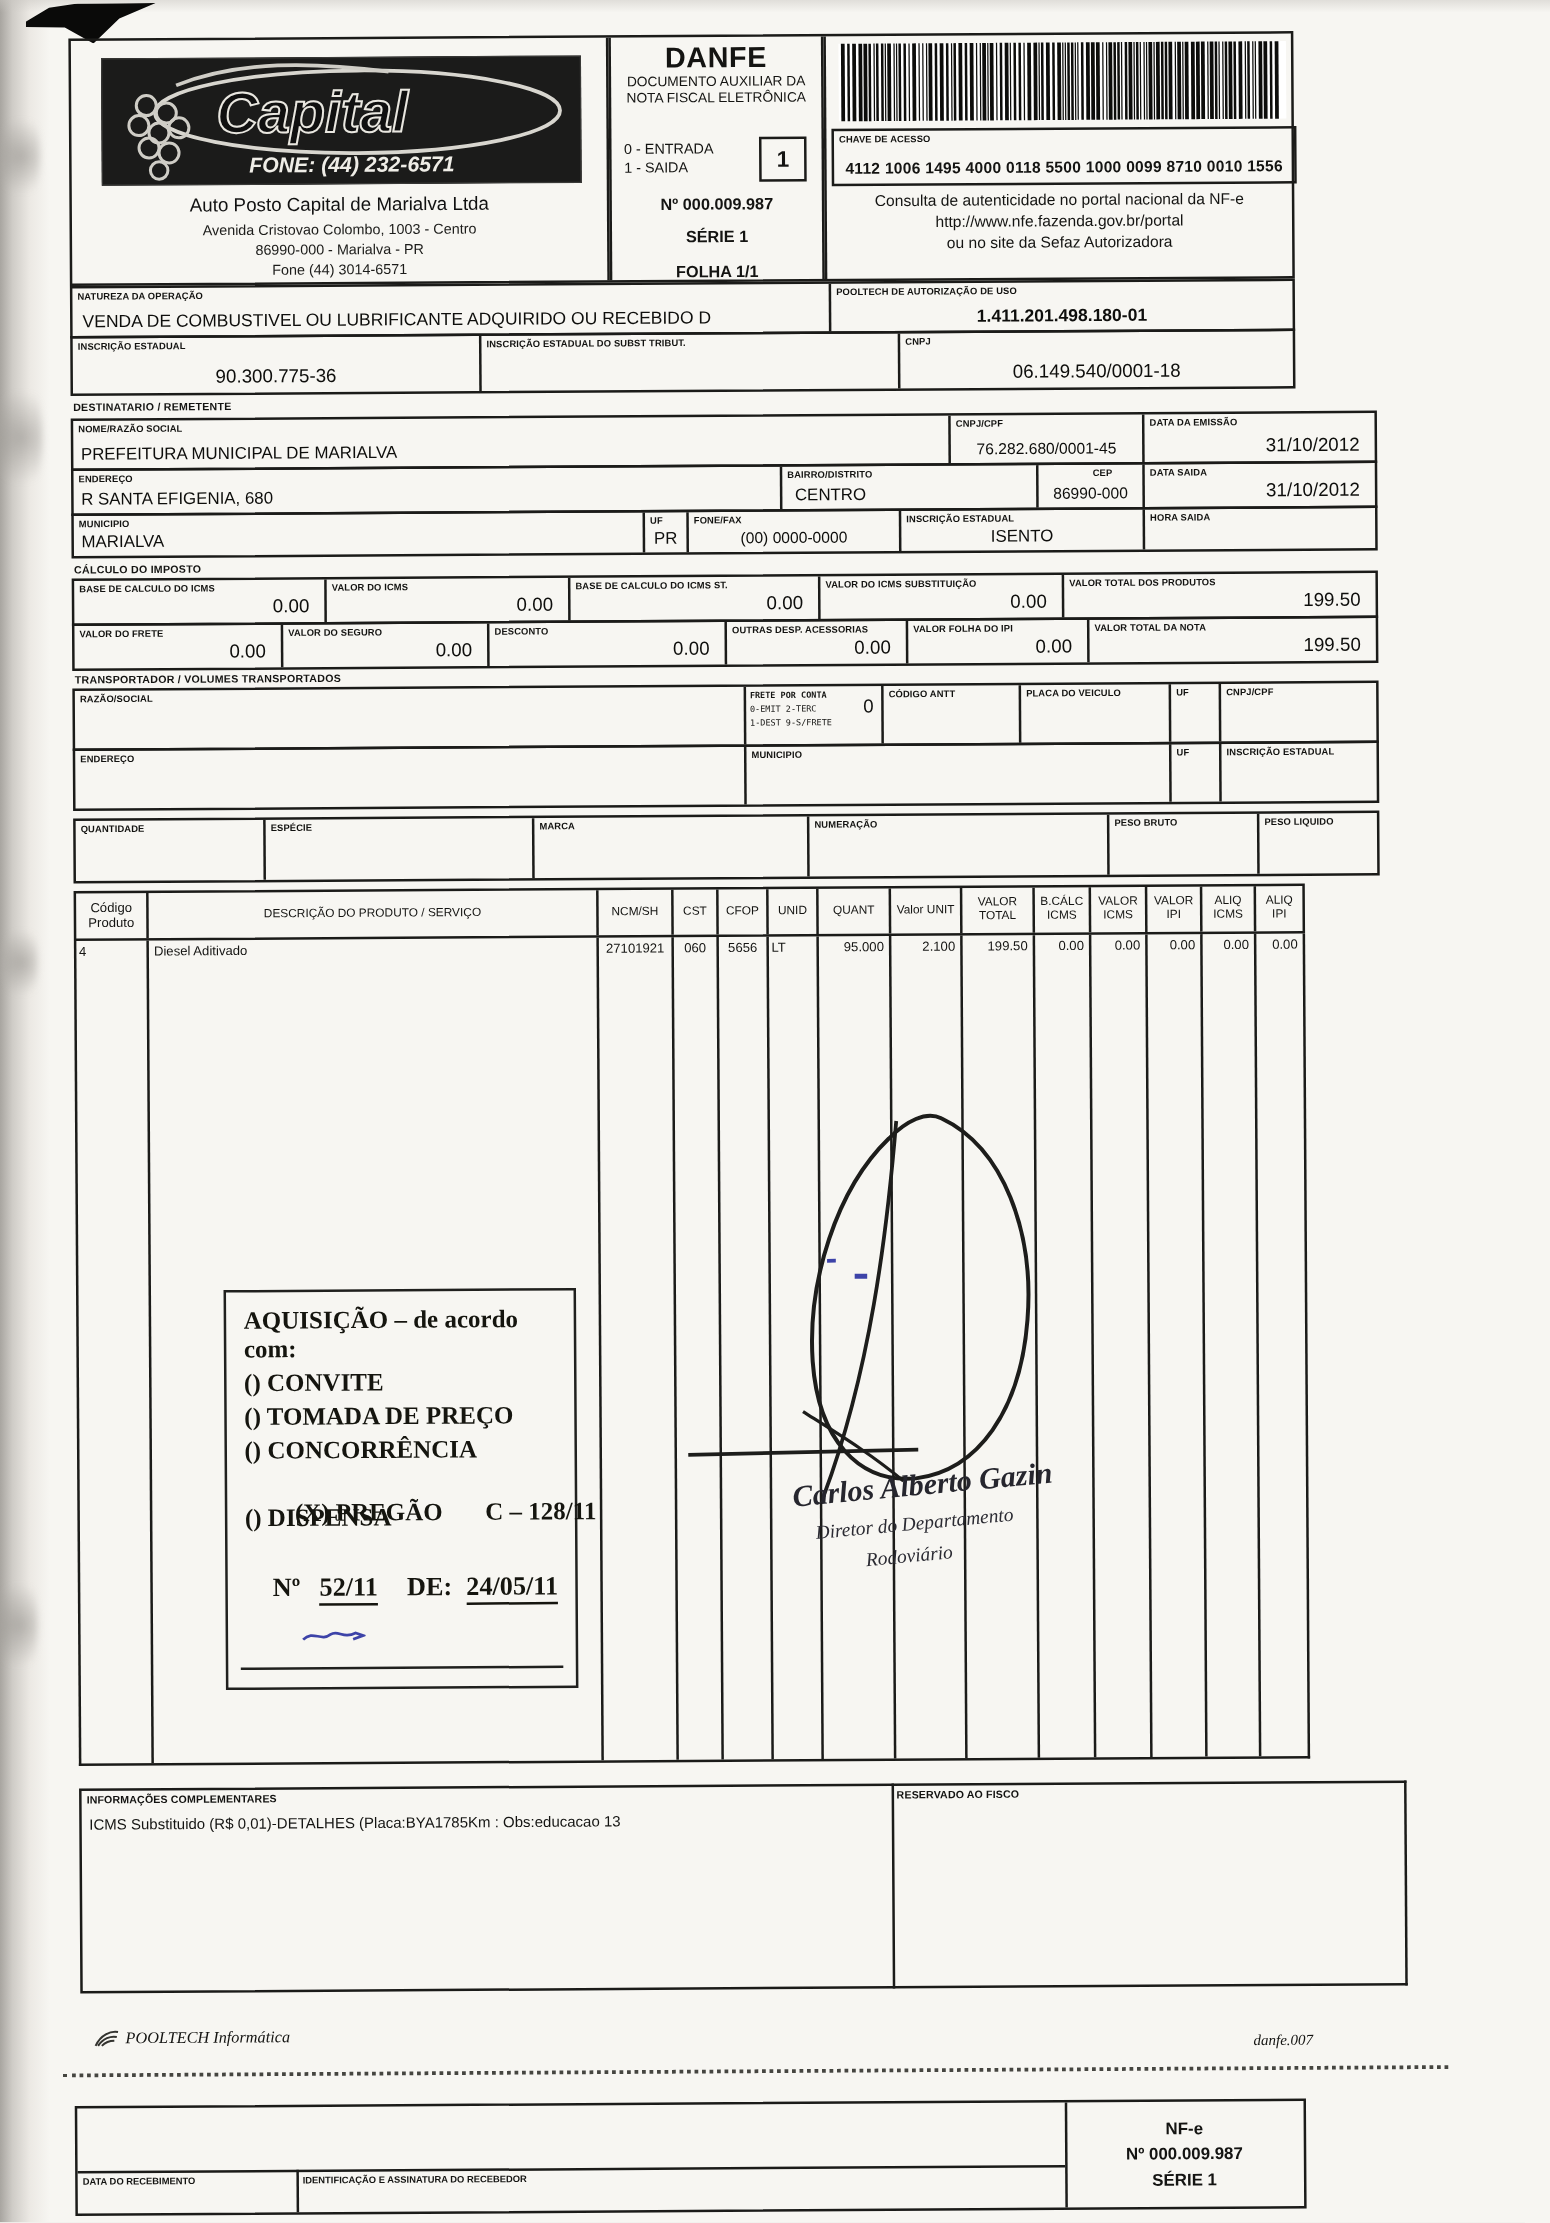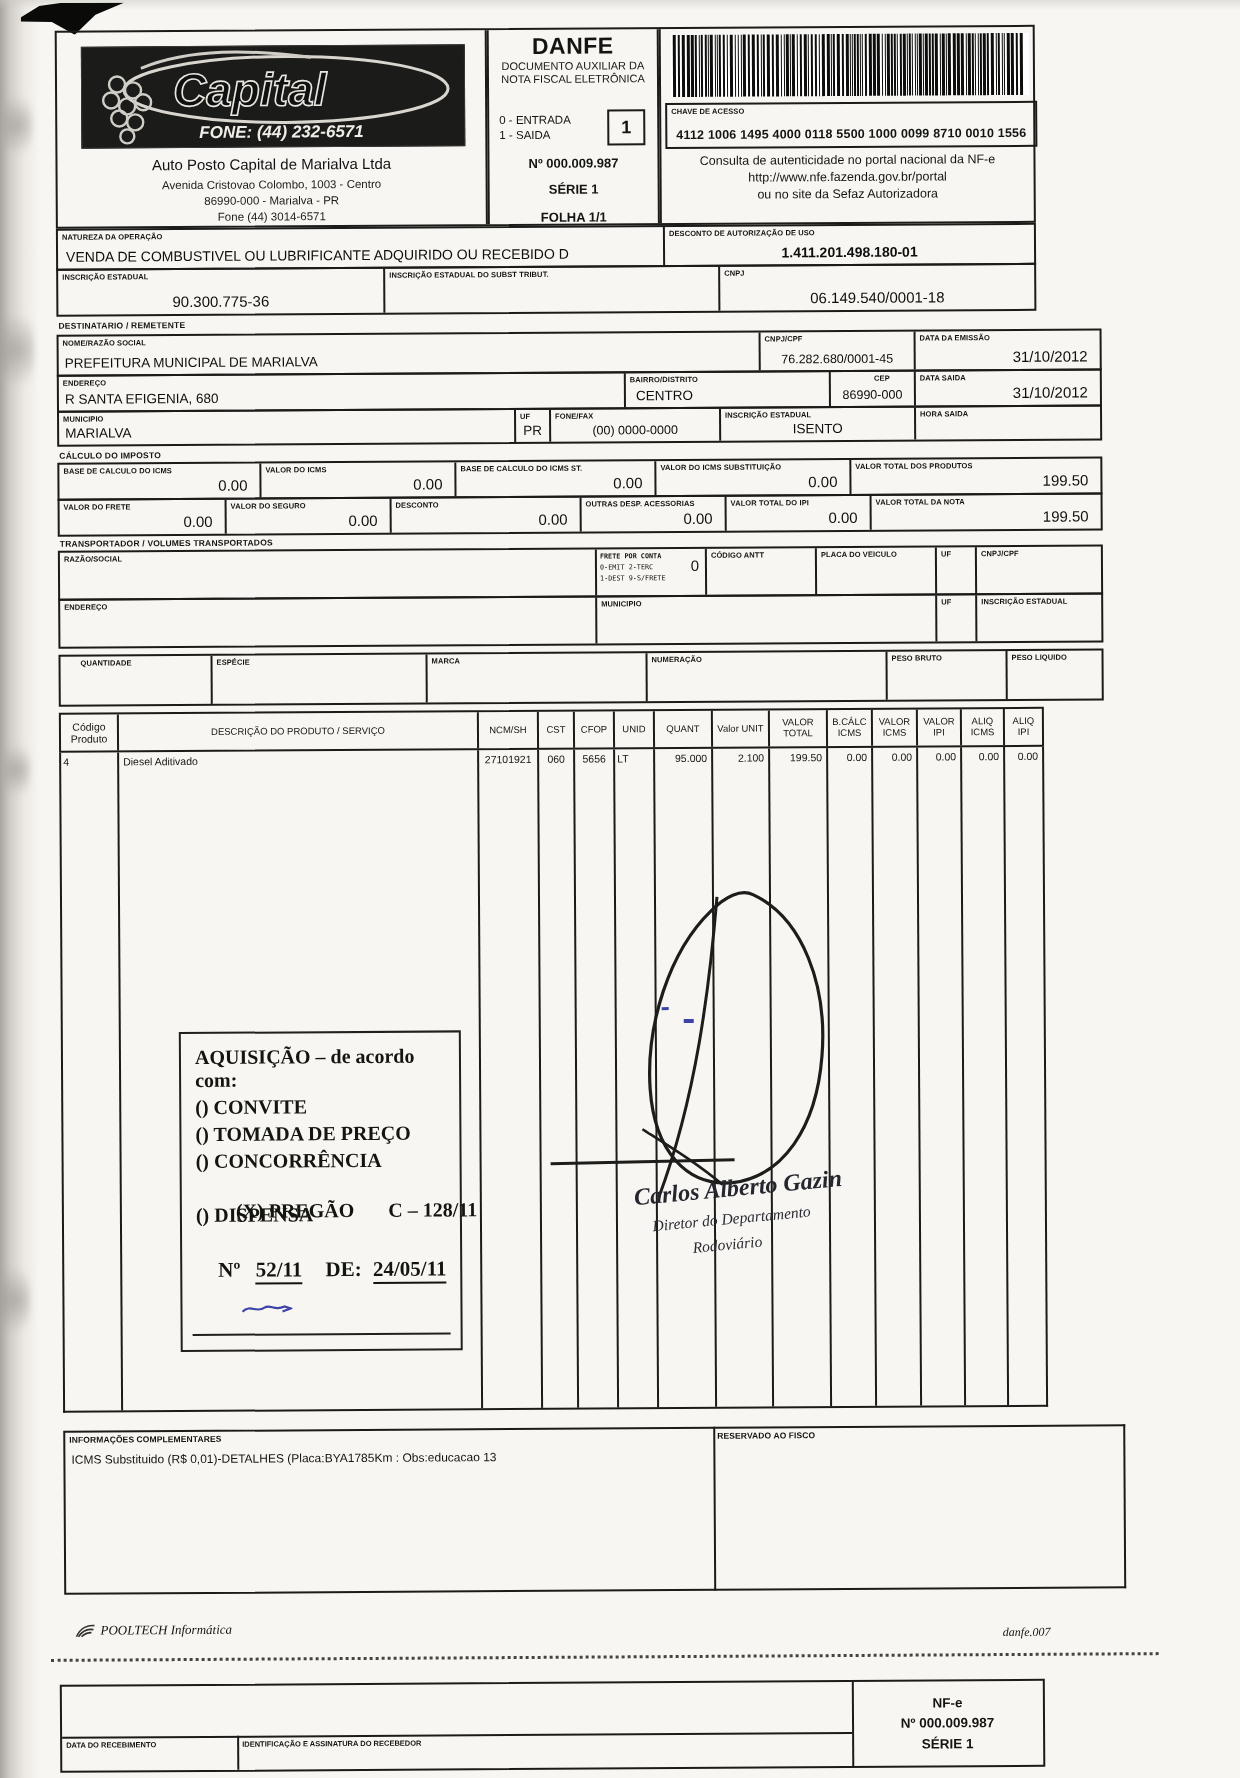--- a/index.html
+++ b/index.html
@@ -237,21 +237,21 @@
         <div class="consulta" style="top:158px;">ou no site da Sefaz Autorizadora</div>
       </div>
     </div>
 
     <div class="row" style="left:60px;top:226px;width:980px;height:42px;">
       <div class="cell first" style="left:0;width:605px;">
         <div class="lbl">NATUREZA DA OPERAÇÃO</div>
         <div class="vc" style="padding-left:8px;font-size:14px;">VENDA DE COMBUSTIVEL OU LUBRIFICANTE ADQUIRIDO OU RECEBIDO D</div>
       </div>
       <div class="cell" style="left:605px;right:0;">
-        <div class="lbl">DESCONTO DE AUTORIZAÇÃO DE USO</div>
+        <div class="lbl">POOLTECH DE AUTORIZAÇÃO DE USO</div>
         <div class="vc ctr" style="font-weight:700;font-size:14px;">1.411.201.498.180-01</div>
       </div>
     </div>
 
     <div class="row" style="left:60px;top:266px;width:980px;height:48px;">
       <div class="cell first" style="left:0;width:325px;">
         <div class="lbl">INSCRIÇÃO ESTADUAL</div>
         <div class="vc ctr" style="font-size:15px;">90.300.775-36</div>
       </div>
       <div class="cell" style="left:325px;width:335px;">
@@ -359,21 +359,21 @@
       </div>
       <div class="cell" style="left:330px;width:190px;">
         <div class="lbl">DESCONTO</div>
         <div class="vc num" style="font-size:15px;">0.00</div>
       </div>
       <div class="cell" style="left:520px;width:145px;">
         <div class="lbl">OUTRAS DESP. ACESSORIAS</div>
         <div class="vc num" style="font-size:15px;">0.00</div>
       </div>
       <div class="cell" style="left:665px;width:145px;">
-        <div class="lbl">VALOR TOTAL DO IPI</div>
+        <div class="lbl">VALOR FOLHA DO IPI</div>
         <div class="vc num" style="font-size:15px;">0.00</div>
       </div>
       <div class="cell" style="left:810px;right:0;">
         <div class="lbl">VALOR TOTAL DA NOTA</div>
         <div class="vc num" style="font-size:15px;">199.50</div>
       </div>
     </div>
 
     <div class="sec-lbl" style="left:62px;top:536px;">TRANSPORTADOR / VOLUMES TRANSPORTADOS</div>
 
@@ -411,21 +411,21 @@
       </div>
       <div class="cell" style="left:875px;width:40px;">
         <div class="lbl">UF</div>
       </div>
       <div class="cell" style="left:915px;right:0;">
         <div class="lbl">INSCRIÇÃO ESTADUAL</div>
       </div>
     </div>
 
     <div class="row" style="left:60px;top:652px;width:1045px;height:52px;">
-      <div class="cell first" style="left:16px;width:142px;">
+      <div class="cell first" style="left:0;width:142px;">
         <div class="lbl">QUANTIDADE</div>
       </div>
       <div class="cell" style="left:150px;width:215px;">
         <div class="lbl">ESPÉCIE</div>
       </div>
       <div class="cell" style="left:365px;width:220px;">
         <div class="lbl">MARCA</div>
       </div>
       <div class="cell" style="left:585px;width:240px;">
         <div class="lbl">NUMERAÇÃO</div>

